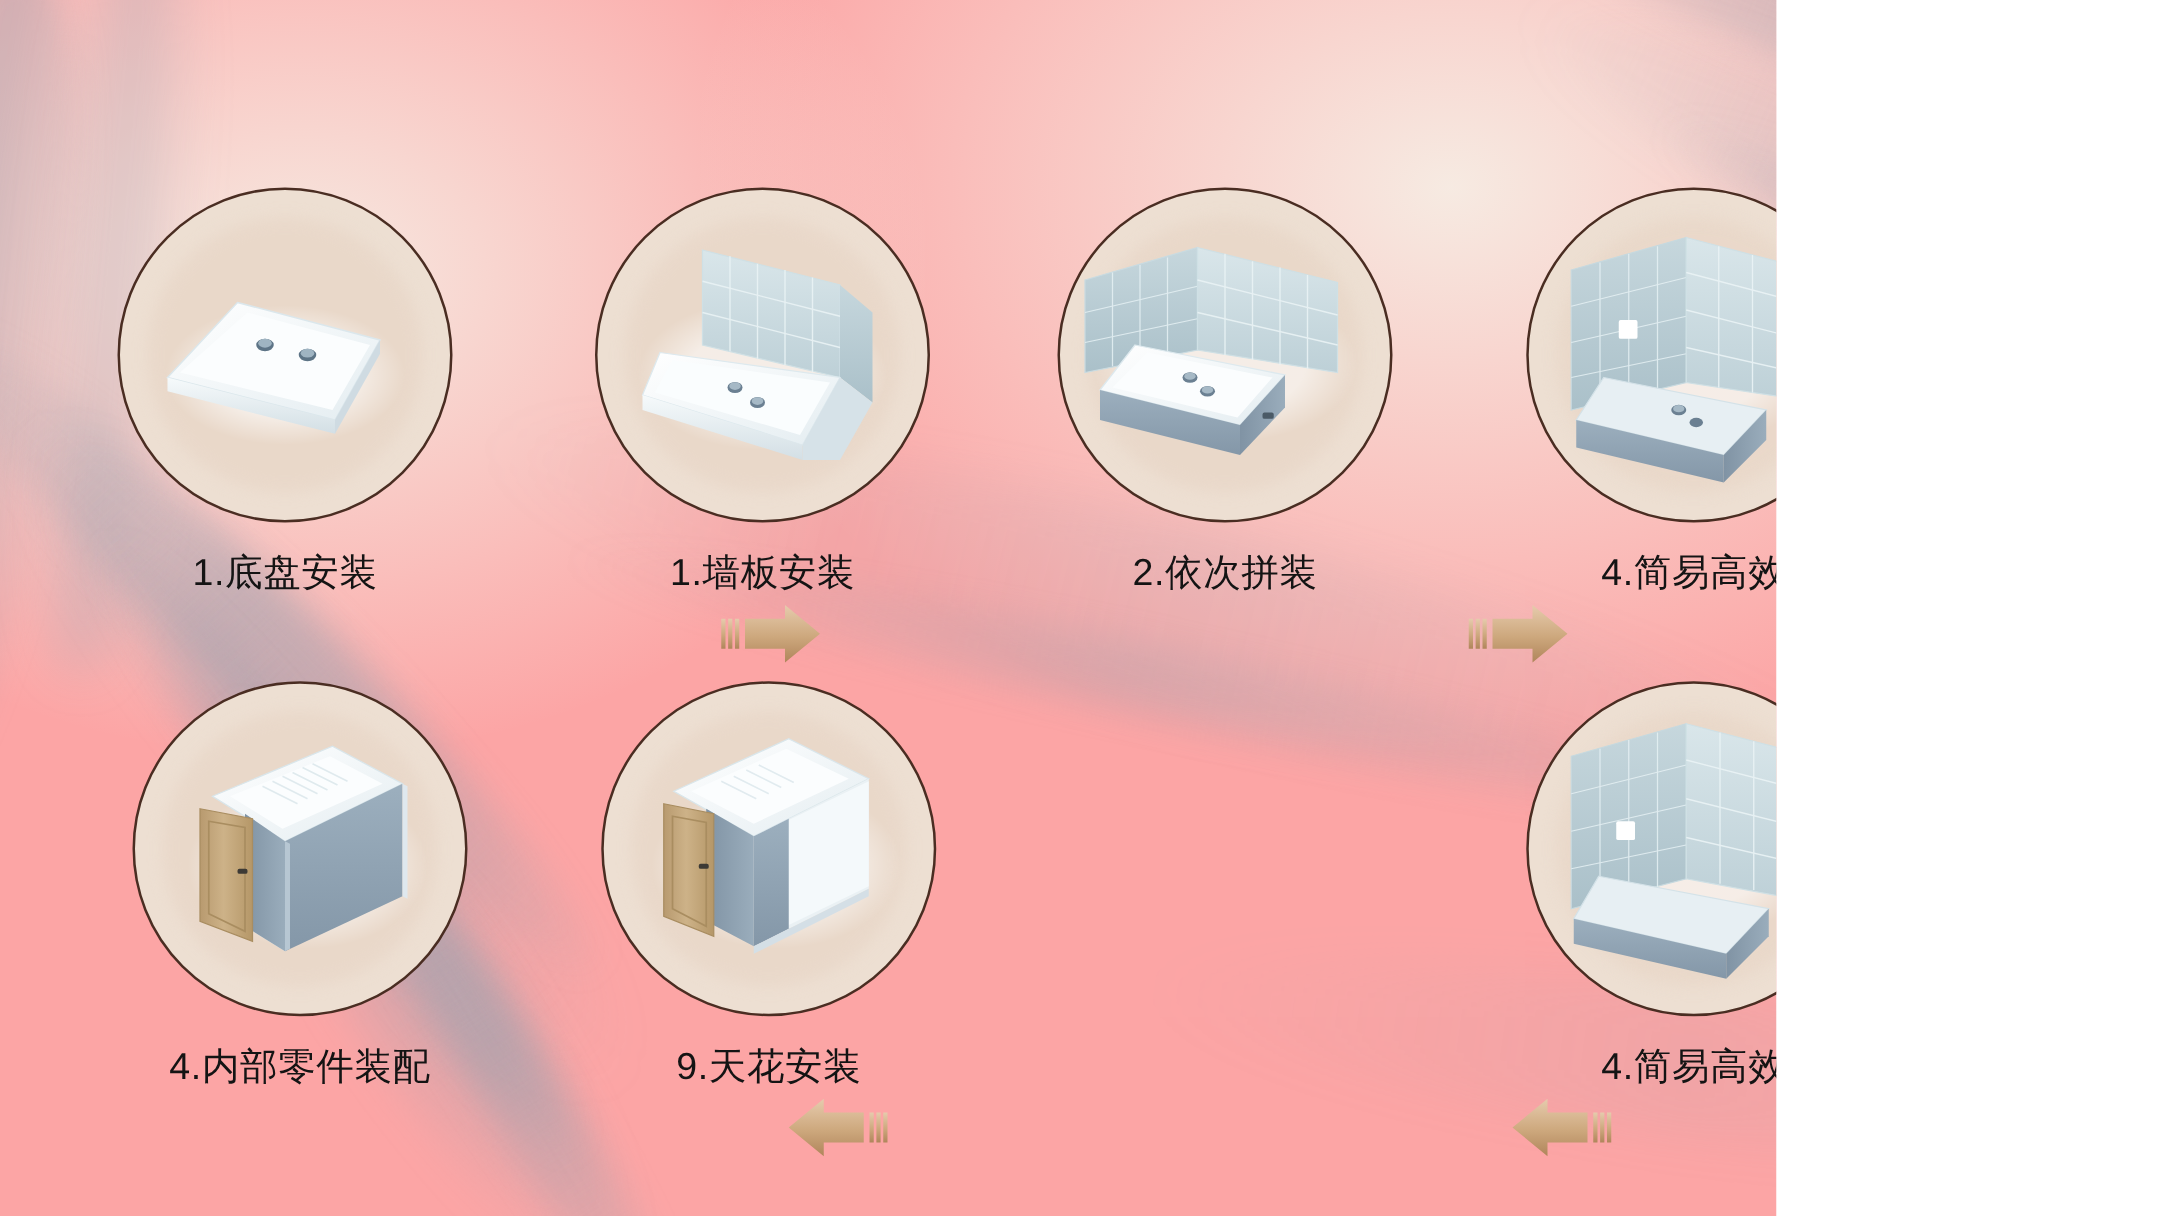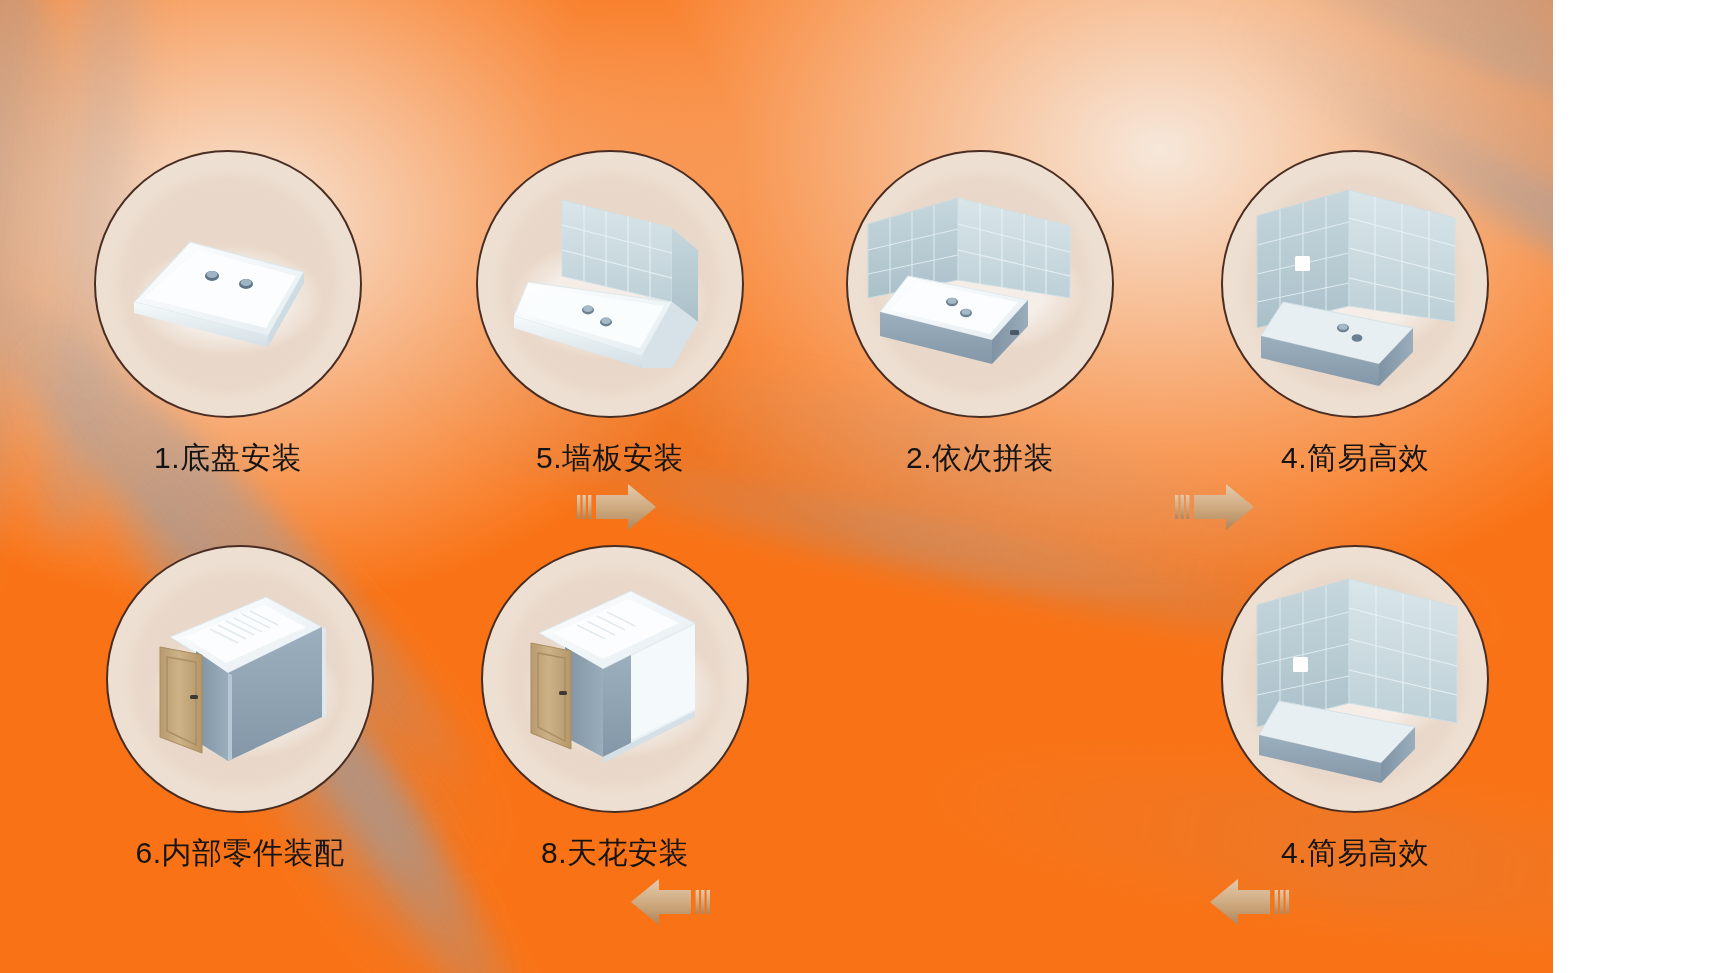--- a/index.html
+++ b/index.html
@@ -2,24 +2,24 @@
 <html><head>
 <meta charset="utf-8">
 <style>
   html, body {
     margin: 0;
     padding: 0;
     background: #ffffff;
   }
   #stage {
     position: relative;
-    width: 1553px;
+    width: 1421px;
     height: 973px;
     overflow: hidden;
-    background: #f97316;
+    background: #fca5a5;
     font-family: "Liberation Sans", "DejaVu Sans", sans-serif;
   }
 
   
   .bg-layer {
     position: absolute;
     inset: 0;
     overflow: hidden;
     pointer-events: none;
   }
@@ -218,21 +218,21 @@
           <polygon points="38,166 166,206 166,218 38,178" fill="url(#gWhiteSide)"></polygon>
           <polygon points="166,206 196,152 222,172 196,218 166,218" fill="#d6e2e8"></polygon>
 
           <ellipse cx="112" cy="160" rx="6" ry="4.4" fill="#6b8092"></ellipse>
             <ellipse cx="112" cy="158.8" rx="4.6" ry="3.1" fill="#a6b9c6"></ellipse>
           <ellipse cx="130" cy="172" rx="6" ry="4.4" fill="#6b8092"></ellipse>
             <ellipse cx="130" cy="170.8" rx="4.6" ry="3.1" fill="#a6b9c6"></ellipse>
         </svg>
       </div>
     </div>
-    <div class="caption">5.墙板安装</div>
+    <div class="caption">1.墙板安装</div>
   </div>
 
   <div class="cell" style="left:830px; top:150px;">
     <div class="circle-wrap">
       <div class="circle-outline"></div>
       <div class="circle-inner"></div>
       <div class="art">
         <svg viewBox="0 0 268 268">
           <ellipse cx="134" cy="142" rx="106" ry="62" fill="url(#gGlow)"></ellipse>
 
@@ -340,21 +340,21 @@
           <polygon points="90,106 122,128 122,216 90,196" fill="url(#gBlueDark)"></polygon>
 
           <polygon points="54,102 96,110 96,208 54,192" fill="url(#gWood)" stroke="#a98d60" stroke-width="1"></polygon>
           <polygon points="61,112 90,117 90,200 61,186" fill="none" stroke="#a98d60" stroke-width="1.4"></polygon>
           <rect x="84" y="150" width="8" height="4" rx="1.5" fill="#3d3a35"></rect>
 
           <polygon points="216,82 220,84 220,174 216,172" fill="#dfe8ee"></polygon>
         </svg>
       </div>
     </div>
-    <div class="caption">6.内部零件装配</div>
+    <div class="caption">4.内部零件装配</div>
   </div>
 
   <div class="cell" style="left:465px; top:545px;">
     <div class="circle-wrap">
       <div class="circle-outline"></div>
       <div class="circle-inner"></div>
       <div class="art">
         <svg viewBox="0 0 268 268">
           <ellipse cx="140" cy="148" rx="100" ry="66" fill="url(#gGlow)"></ellipse>
 
@@ -374,21 +374,21 @@
           <polygon points="122,124 150,110 150,198 122,212" fill="url(#gBlue)"></polygon>
 
           <polygon points="50,98 90,106 90,204 50,188" fill="url(#gWood)" stroke="#a98d60" stroke-width="1"></polygon>
           <polygon points="57,108 84,113 84,196 57,182" fill="none" stroke="#a98d60" stroke-width="1.4"></polygon>
           <rect x="78" y="146" width="8" height="4" rx="1.5" fill="#3d3a35"></rect>
 
           <polygon points="122,212 214,166 214,172 122,218" fill="#d4dfe6"></polygon>
         </svg>
       </div>
     </div>
-    <div class="caption">8.天花安装</div>
+    <div class="caption">9.天花安装</div>
   </div>
 
   <div class="cell" style="left:1205px; top:545px;">
     <div class="circle-wrap">
       <div class="circle-outline"></div>
       <div class="circle-inner"></div>
       <div class="art">
         <svg viewBox="0 0 268 268">
           <ellipse cx="134" cy="140" rx="100" ry="66" fill="url(#gGlow)"></ellipse>
           <polygon points="36,60 128,34 128,158 36,182" fill="url(#gTileDim)" stroke="#c6d9df" stroke-width="1"></polygon>

